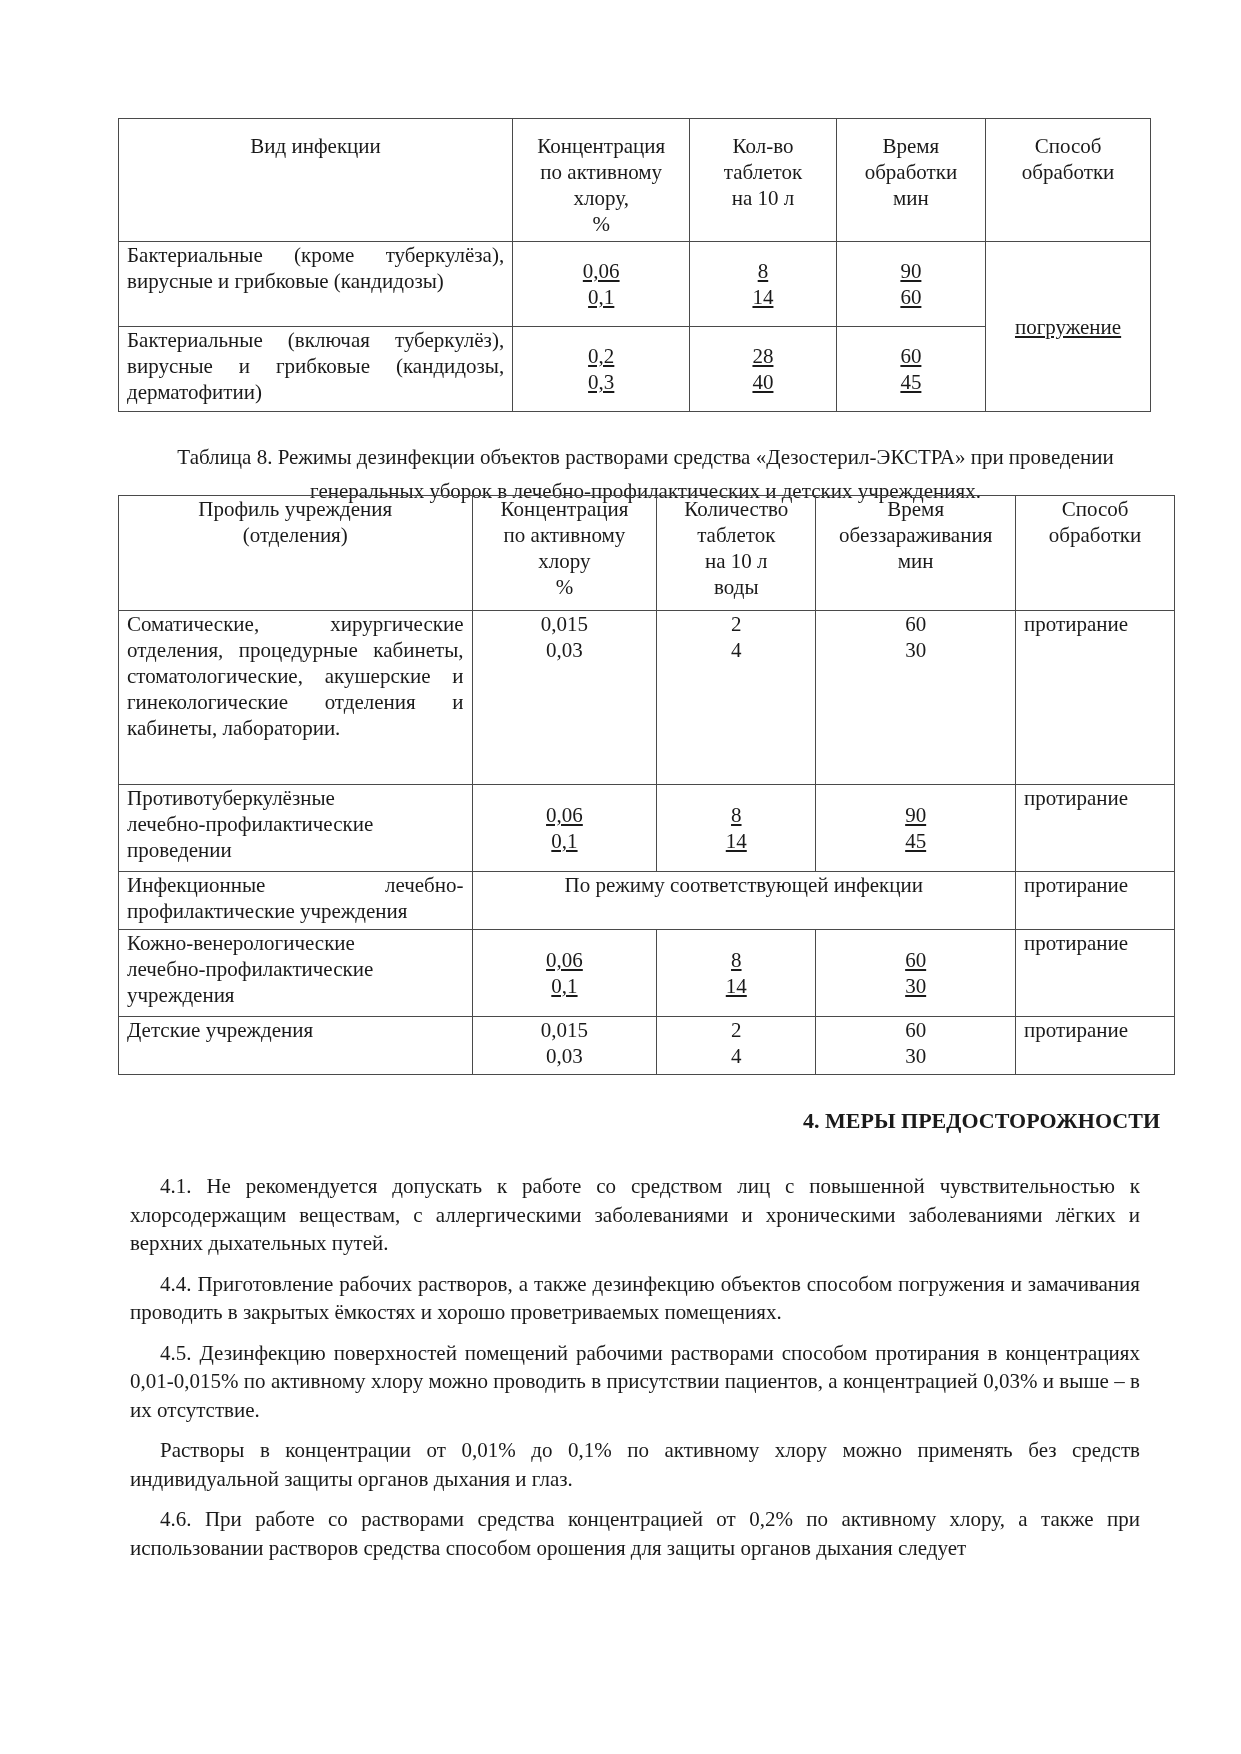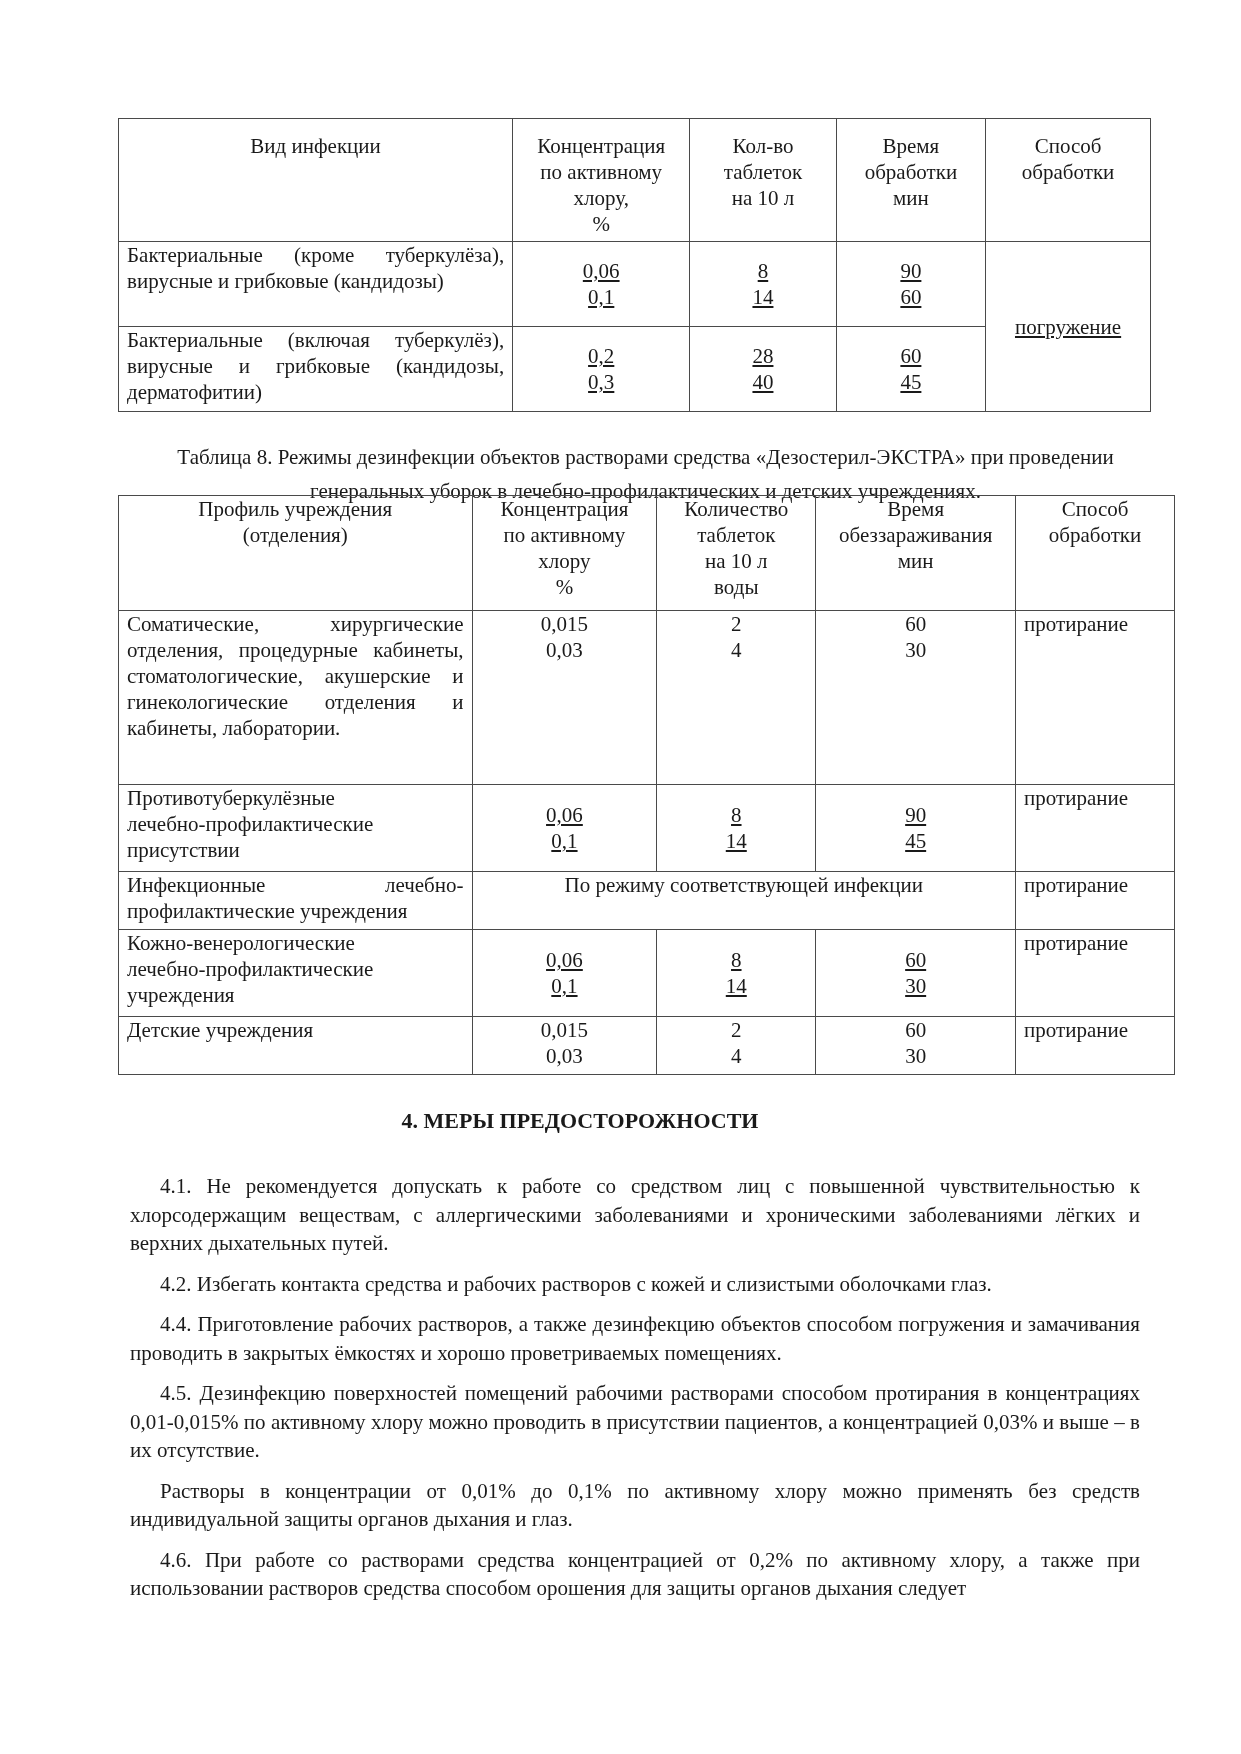--- a/index.html
+++ b/index.html
@@ -26,21 +26,21 @@
 
   #caption8 {
     position: absolute; left: 118px; top: 440px; width: 1055px;
     text-align: center; font-size: 21px; line-height: 34px;
   }
   #t8 { left: 118px; top: 495px; width: 1057px; }
   #t8 th { height: 114px; }
 
   #section4-title {
     position: absolute; left: 0; width: 1160px; top: 1108px;
-    text-align: center; font-weight: bold; font-size: 22px;
+    text-align: right; font-weight: bold; font-size: 22px;
   }
   #section4-body {
     position: absolute; left: 118px; top: 1160px; width: 1034px;
     font-size: 21px; line-height: 28.5px;
   }
   #section4-body p { margin: 12px; text-indent: 30px; text-align: justify; }
 </style>
 </head>
 <body>
 
@@ -124,21 +124,21 @@
 0,03</td>
     <td class="c ml">2
 4</td>
     <td class="c ml">60
 30</td>
     <td>протирание</td>
   </tr>
   <tr style="height:87px">
     <td class="ml">Противотуберкулёзные
 лечебно-профилактические
-присутствии</td>
+проведении</td>
     <td class="c mid ml">0,06
 0,1</td>
     <td class="c mid ml">8
 14</td>
     <td class="c mid ml">90
 45</td>
     <td>протирание</td>
   </tr>
   <tr style="height:58px">
     <td class="j">Инфекционные лечебно-профилактические учреждения</td>
@@ -166,18 +166,17 @@
     <td class="c ml">60
 30</td>
     <td>протирание</td>
   </tr>
 </tbody>
   </table>
 
 <div id="section4-title">4. МЕРЫ ПРЕДОСТОРОЖНОСТИ</div>
 <div id="section4-body">
   <p>4.1. Не рекомендуется допускать к работе со средством лиц с повышенной чувствительностью к хлорсодержащим веществам, с аллергическими заболеваниями и хроническими заболеваниями лёгких и верхних дыхательных путей.</p>
-  <p>4.2. Избегать контакта средства и рабочих растворов с кожей и слизистыми оболочками глаз.</p>
   <p>4.4. Приготовление рабочих растворов, а также дезинфекцию объектов способом погружения и замачивания проводить в закрытых ёмкостях и хорошо проветриваемых помещениях.</p>
   <p>4.5. Дезинфекцию поверхностей помещений рабочими растворами способом протирания в концентрациях 0,01-0,015% по активному хлору можно проводить в присутствии пациентов, а концентрацией 0,03% и выше – в их отсутствие.</p>
   <p>Растворы в концентрации от 0,01% до 0,1% по активному хлору можно применять без средств индивидуальной защиты органов дыхания и глаз.</p>
   <p>4.6. При работе со растворами средства концентрацией от 0,2% по активному хлору, а также при использовании растворов средства способом орошения для защиты органов дыхания следует</p>
 </div>
 
 </body></html>

